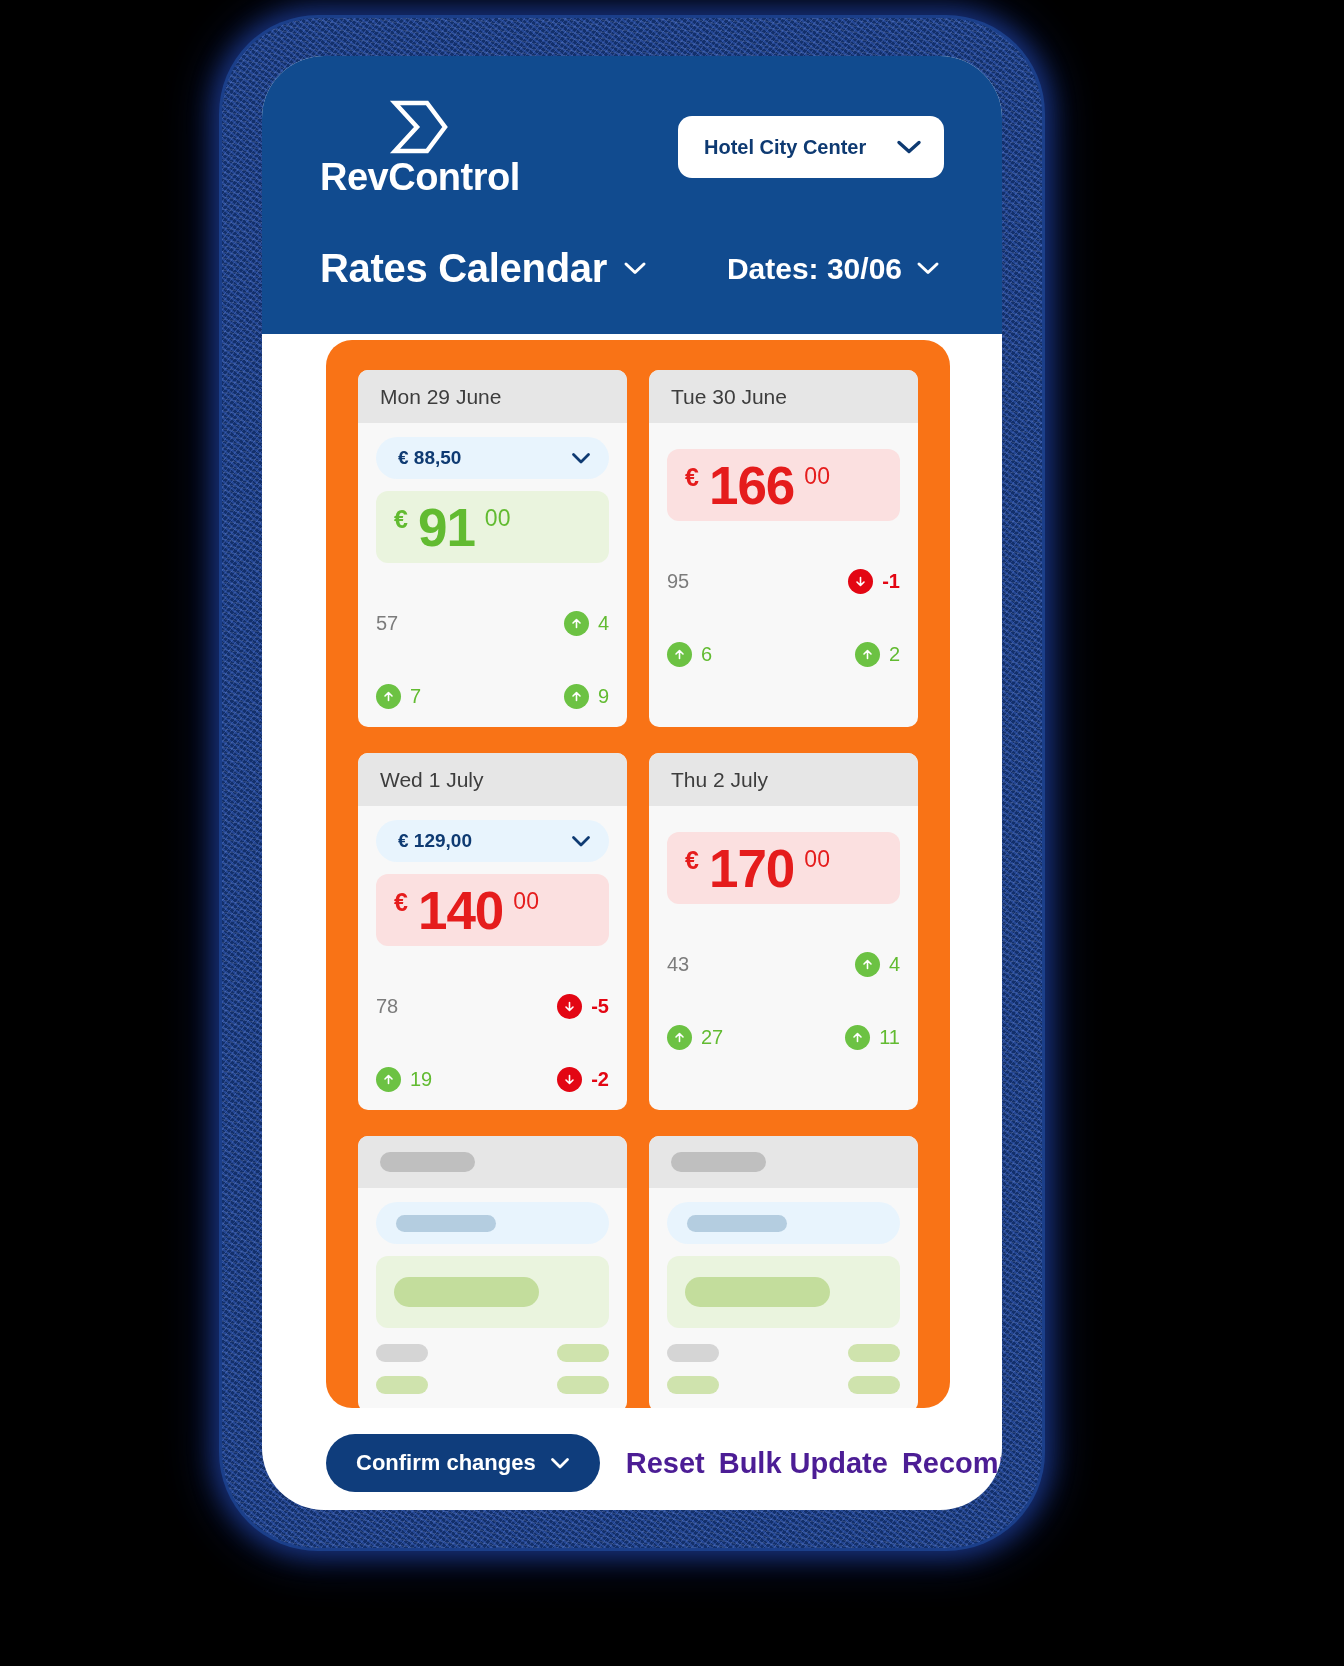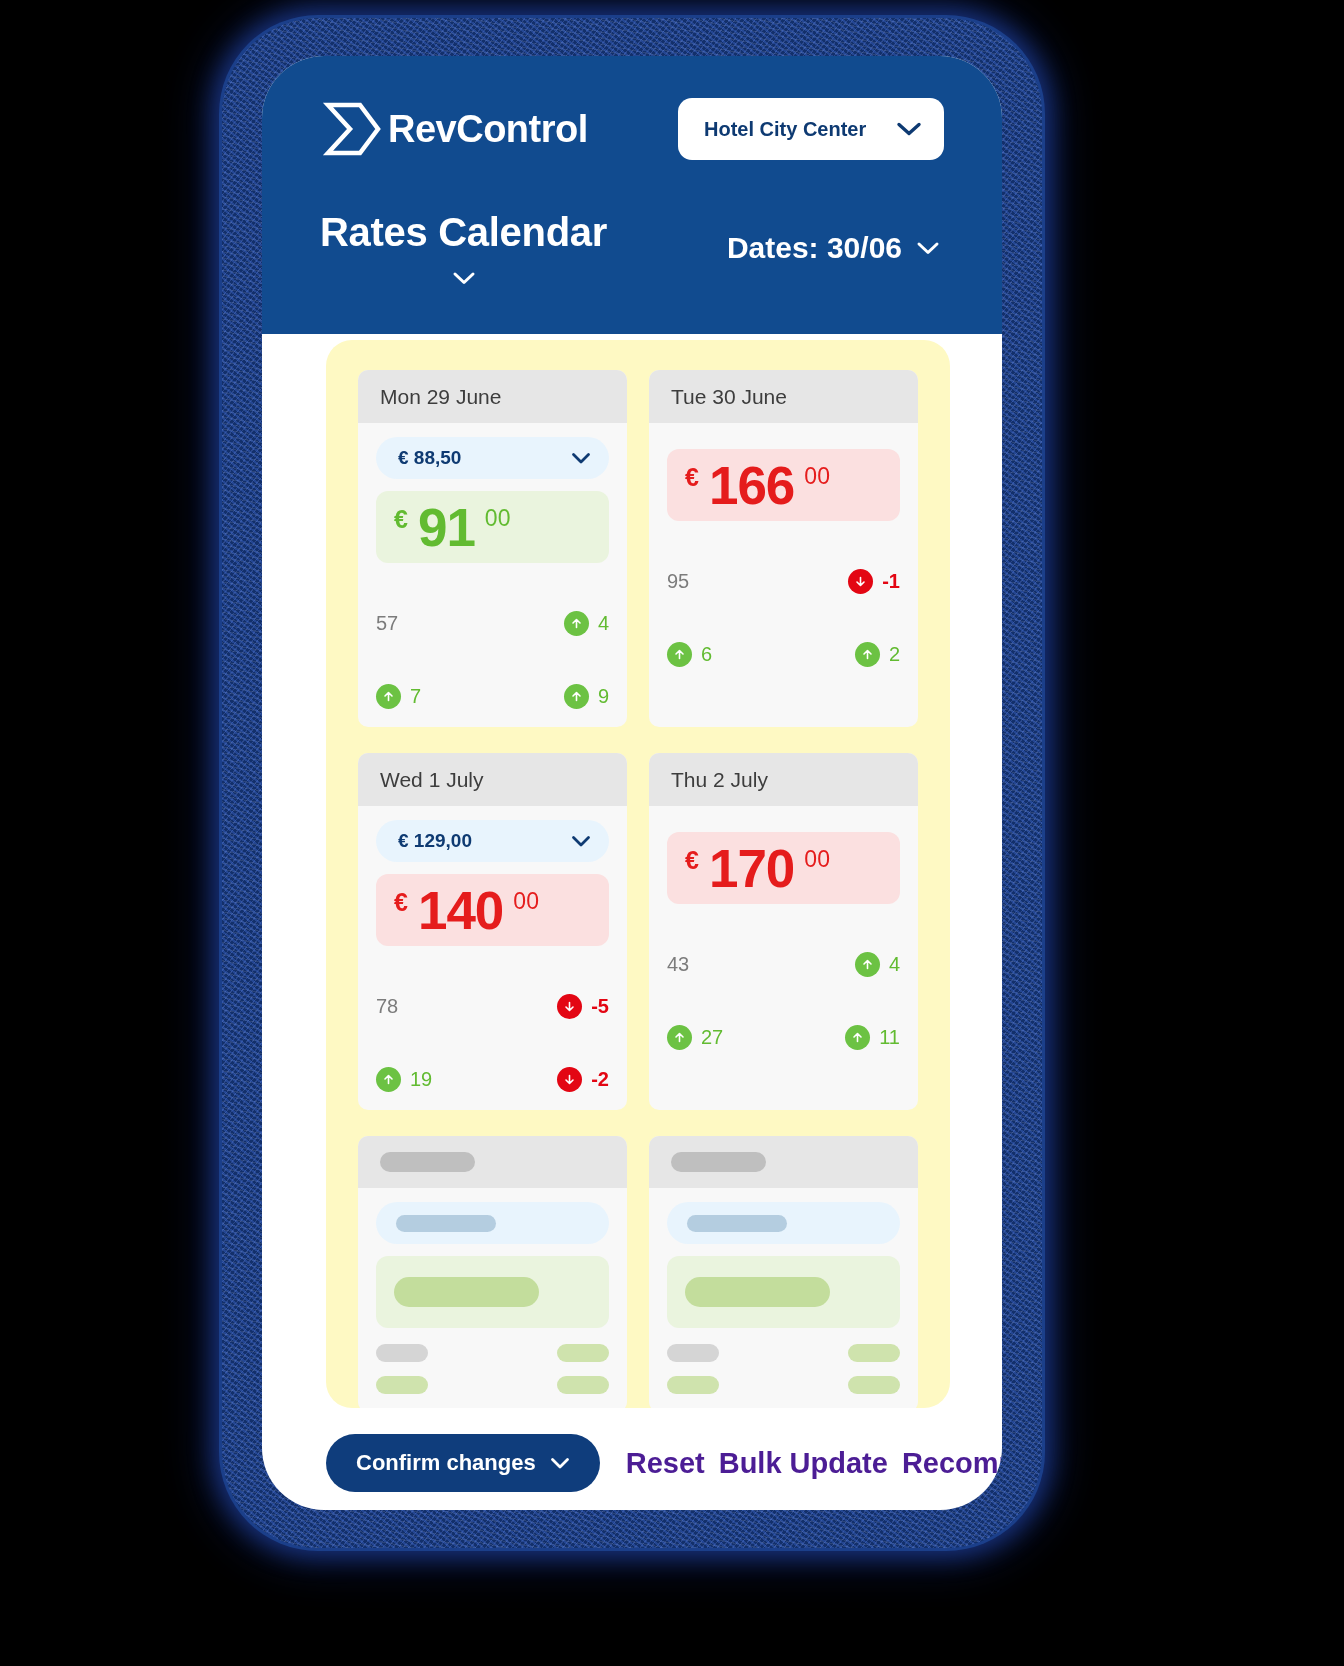--- a/index.html
+++ b/index.html
@@ -50,52 +50,52 @@
   
   .app-header {
     background: #114b8f;
     padding: 42px 58px 0 58px;
     height: 278px;
     position: relative;
   }
   .header-top {
     display: flex; align-items: center; justify-content: space-between;
   }
-  .brand { display: flex; align-items: center; gap: 2px; }
+  .brand { display: flex; align-items: center; gap: 2px; flex-direction: column; }
   .brand-mark { width: 66px; height: 58px; flex: none; }
   .brand-name {
     color: #fff; font-size: 38px; font-weight: 700;
     letter-spacing: -.5px; line-height: 1;
   }
   .hotel-select {
     background: #fff; border-radius: 14px;
     height: 62px; min-width: 266px;
     display: flex; align-items: center; justify-content: space-between;
     padding: 0 22px 0 26px; gap: 18px;
     cursor: pointer;
   }
   .hotel-select-label { color: #0e3a72; font-size: 20px; font-weight: 700; white-space: nowrap; }
   .chev { display:inline-block; flex:none; }
   .chev svg { display:block; }
 
   .header-bottom {
     margin-top: 50px;
     display: flex; align-items: center; justify-content: space-between;
   }
-  .page-title-wrap { display: flex; align-items: center; gap: 16px; cursor: pointer; flex-direction: column; }
+  .page-title-wrap { display: flex; align-items: center; gap: 16px; cursor: pointer; }
   .page-title { color: #fff; font-size: 40px; font-weight: 700; letter-spacing: -.3px; }
   .dates-wrap { display: flex; align-items: center; gap: 14px; cursor: pointer; padding-right: 4px; }
   .dates-label { color: #ffffff; font-size: 30px; font-weight: 700; }
 
   
   .sheet {
     position: absolute;
     left: 64px; top: 284px;
     width: 624px; height: 1068px;
-    background: #fef9c3;
+    background: #f97316;
     border-radius: 26px;
     overflow: hidden;
     padding: 30px 32px 0 32px;
   }
   .grid {
     display: grid;
     grid-template-columns: 1fr 1fr;
     column-gap: 22px;
     row-gap: 26px;
   }

